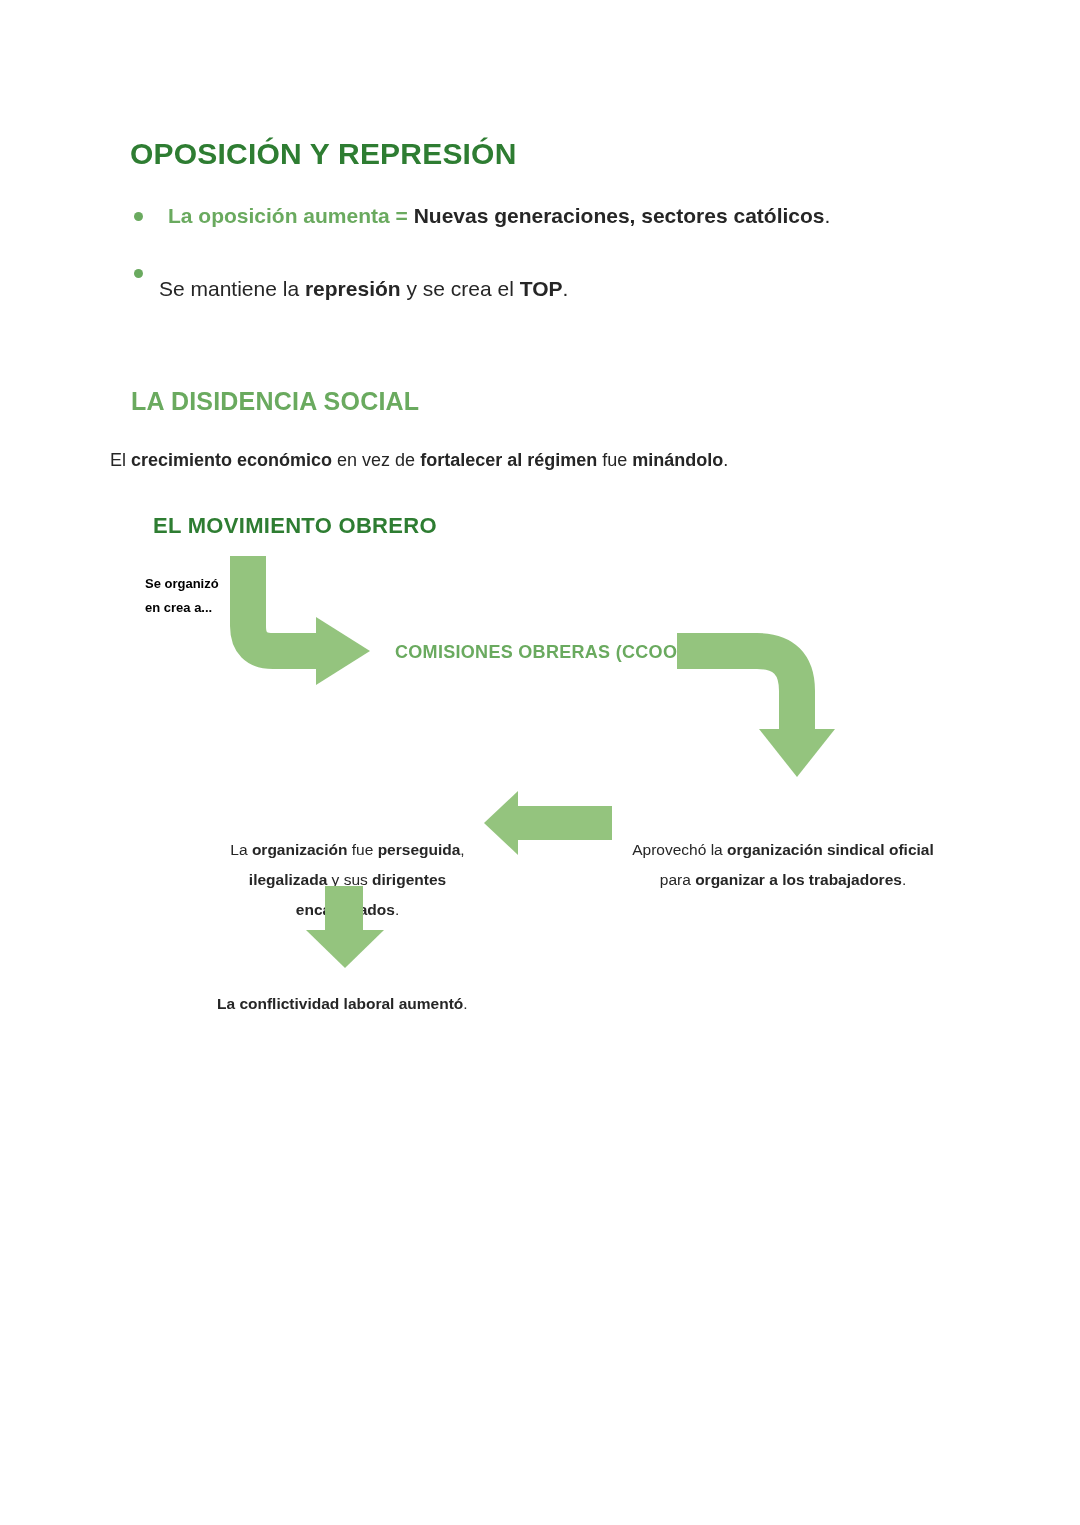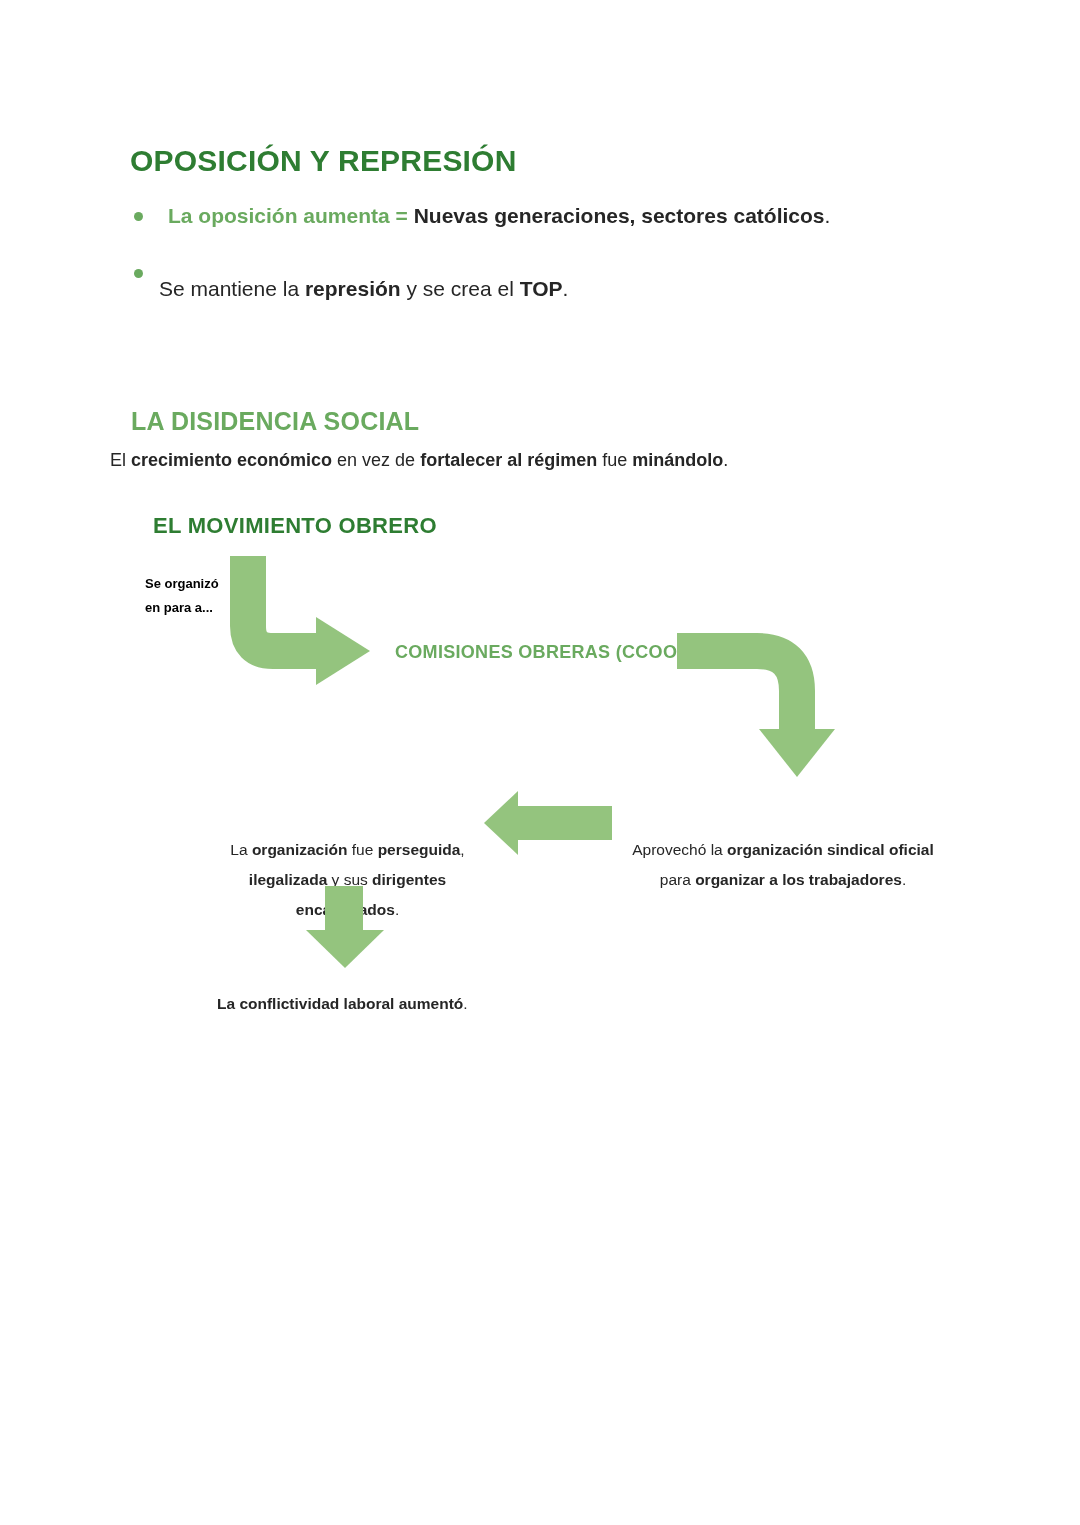--- a/index.html
+++ b/index.html
@@ -20,21 +20,20 @@
     color: #2e7d32;
     letter-spacing: 0.2px;
     white-space: nowrap;
   }
   .h2 {
     font-size: 25px;
     font-weight: 800;
     color: #6aaa5f;
     letter-spacing: 0.2px;
     white-space: nowrap;
-    margin-top: 20px;
   }
   .h3 {
     font-size: 22px;
     font-weight: 800;
     color: #2e7d32;
     letter-spacing: 0.3px;
     white-space: nowrap;
   }
   .bullet-row { display: flex; align-items: flex-start; }
   .dot {
@@ -79,41 +78,41 @@
     font-weight: 700;
     white-space: nowrap;
   }
   svg { display: block; }
 </style>
 </head>
 <body>
 
 <div class="page">
 
-  <div class="abs h1" style="left:130px; top:137px;margin-top:7px;">OPOSICIÓN Y REPRESIÓN</div>
+  <div class="abs h1" style="left:130px; top:137px;">OPOSICIÓN Y REPRESIÓN</div>
 
   <div class="abs bullet-row" style="left:134px; top:205px;">
     <span class="dot"></span>
     <span class="bullet-text"><span class="g b">La oposición aumenta = </span><span class="b">Nuevas generaciones, sectores católicos</span><span>.</span></span>
   </div>
 
   <div class="abs bullet-row" style="left:134px; top:262px;flex-direction:column;">
     <span class="dot"></span>
     <span class="bullet-text"><span>Se mantiene la </span><span class="b">represión</span><span> y se crea el </span><span class="b">TOP</span><span>.</span></span>
   </div>
 
   <div class="abs h2" style="left:131px; top:387px;">LA DISIDENCIA SOCIAL</div>
 
   <div class="abs body-line" style="left:110px; top:448px;"><span>El </span><span class="b">crecimiento económico</span><span> en vez de </span><span class="b">fortalecer al régimen</span><span> fue </span><span class="b">minándolo</span><span>.</span></div>
 
   <div class="abs h3" style="left:153px; top:513px;">EL MOVIMIENTO OBRERO</div>
 
   <div class="abs small-label" style="left:145px; top:572px;">
     <div>Se organizó</div>
-    <div>en para a...</div>
+    <div>en crea a...</div>
   </div>
 
   <div class="abs" style="left:230px; top:556px;">
     <svg width="142" height="132" viewBox="0 0 142 132">
       <path d="M18 0 V70 Q18 95 43 95 H88" fill="none" stroke="#94c47e" stroke-width="36"></path>
       <polygon points="86,61 140,95 86,129" fill="#94c47e"></polygon>
     </svg>
   </div>
 
   <div class="abs ccoo" style="left:395px; top:642px;">COMISIONES OBRERAS (CCOO)</div>

